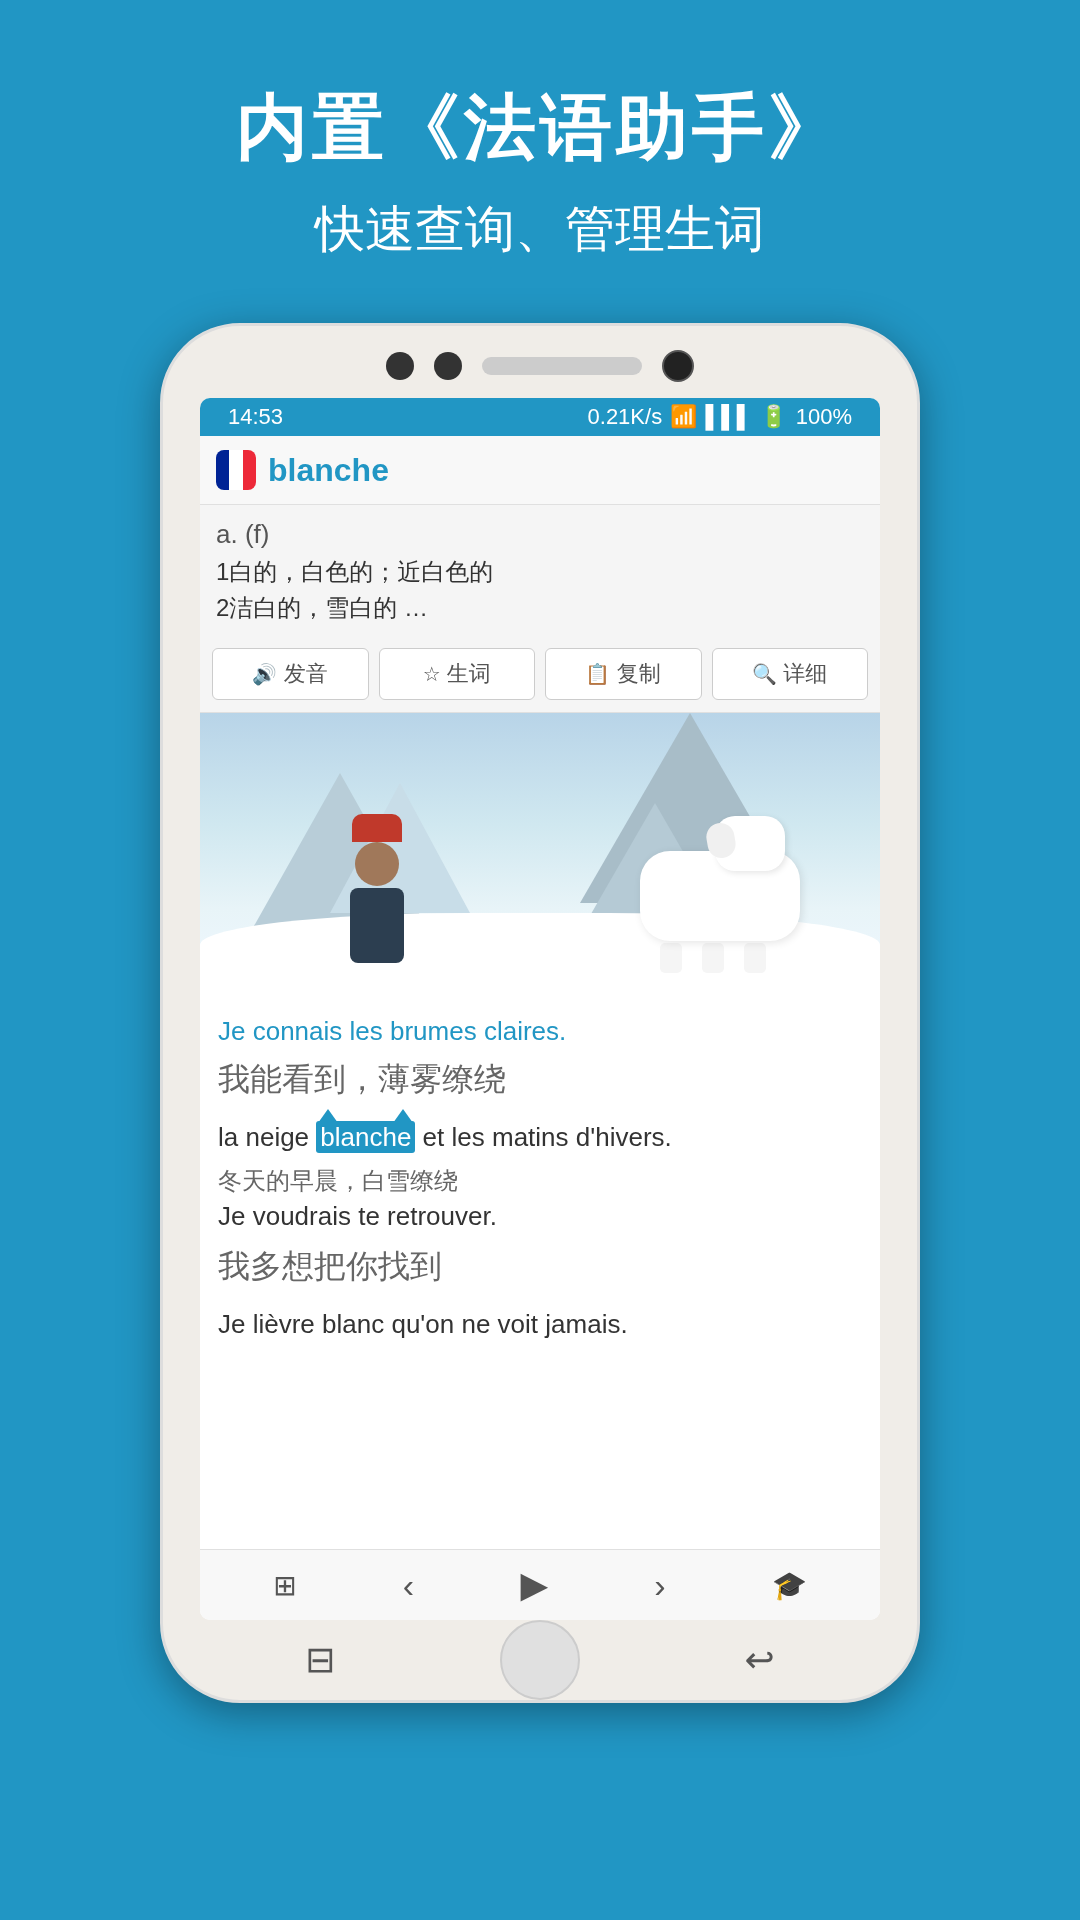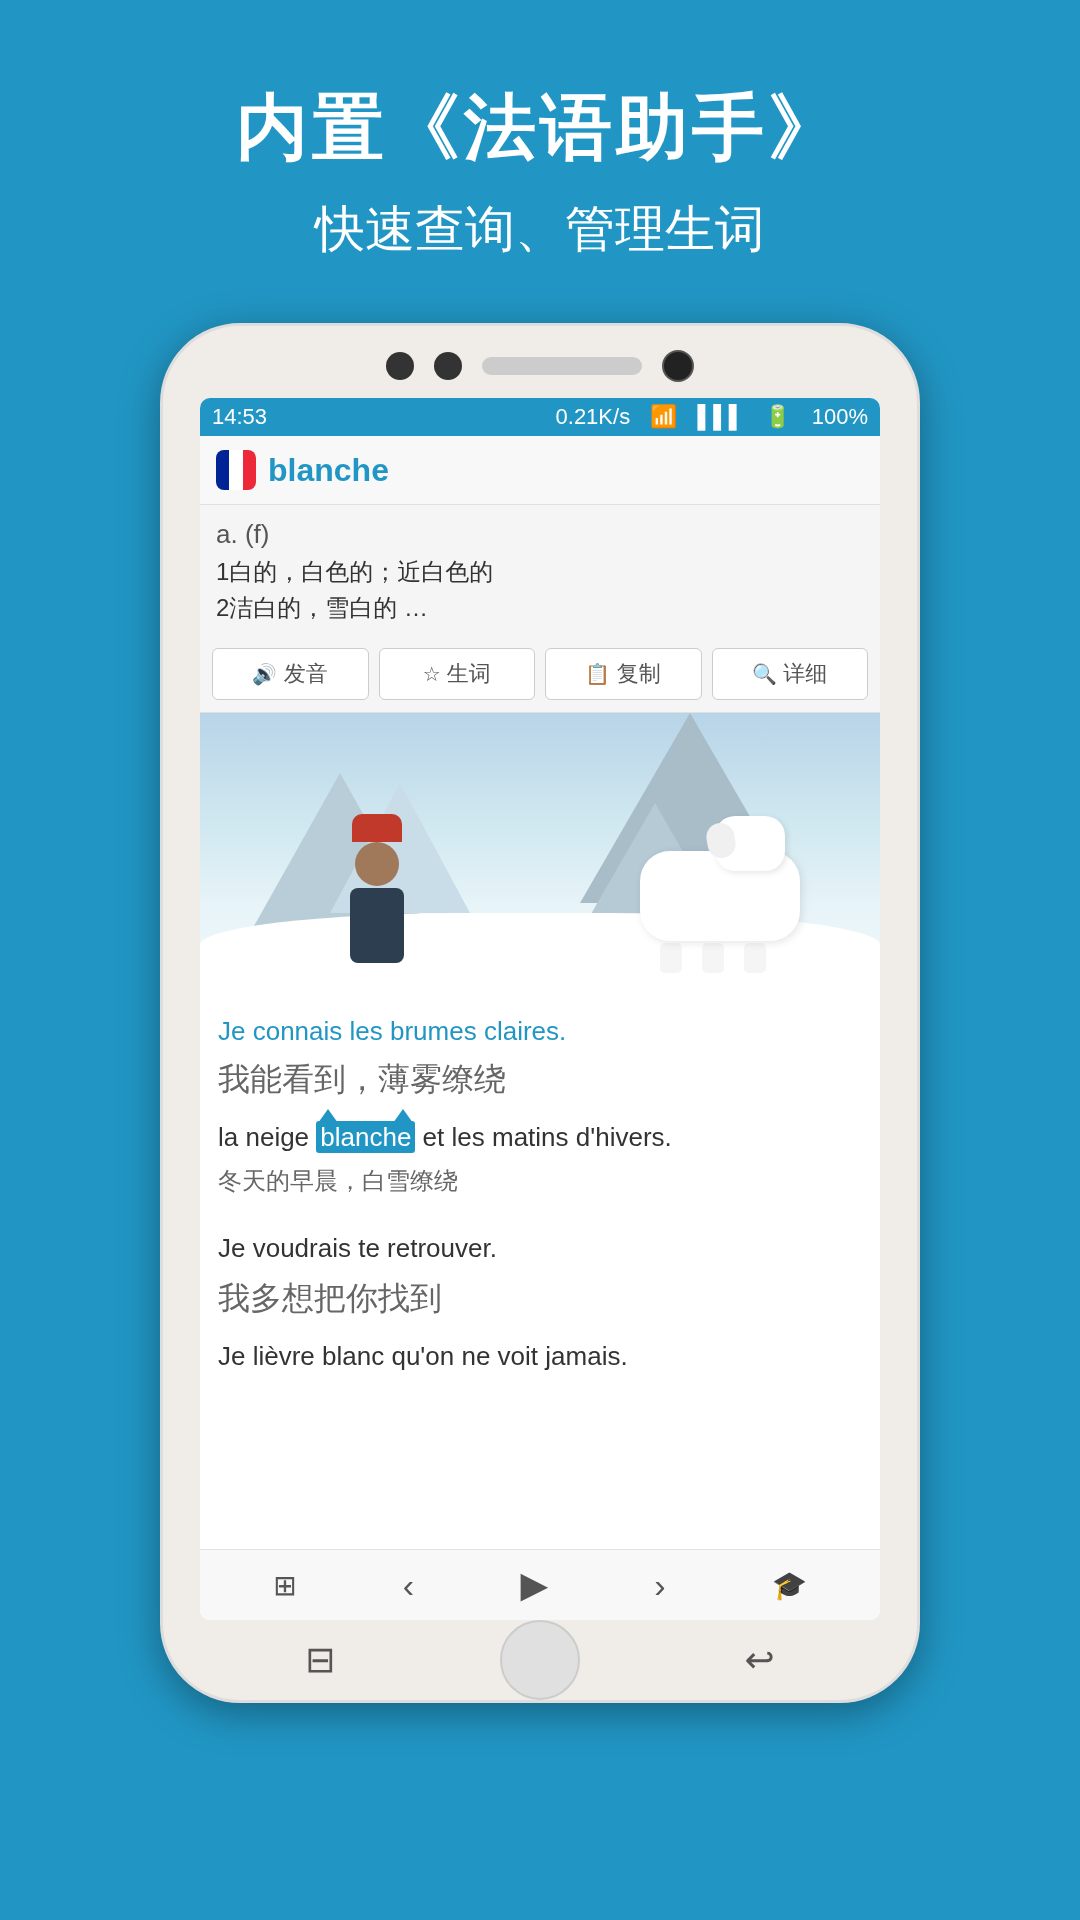--- a/index.html
+++ b/index.html
@@ -86,30 +86,30 @@
       overflow: hidden;
       display: flex;
       flex-direction: column;
     }
 
     
     .status-bar {
       background: #2196C4;
       color: white;
       font-size: 22px;
-      padding: 6px 12px;
+      padding: 6px 28px;
       display: flex;
       justify-content: space-between;
       align-items: center;
       min-height: 36px;
     }
     .status-right {
       display: flex;
       align-items: center;
-      gap: 20px;
+      gap: 8px;
     }
 
     
     .app-header {
       background: #f8f8f8;
       border-bottom: 1px solid #e0e0e0;
       padding: 14px 16px;
       display: flex;
       align-items: center;
       gap: 12px;
@@ -235,21 +235,21 @@
       width: 0; height: 0;
       border-left: 10px solid transparent;
       border-right: 10px solid transparent;
       border-bottom: 14px solid #2196C4;
     }
     .word-highlight::before { left: 2px; }
     .word-highlight::after { right: 2px; }
     .sentence-zh-indent {
       color: #666;
       font-size: 24px;
-      margin-bottom: 32px;
+      margin-bottom: 0;
     }
 
     
     .player-bar {
       background: #f8f8f8;
       border-top: 1px solid #e0e0e0;
       padding: 14px 20px;
       display: flex;
       justify-content: space-around;
       align-items: center;

